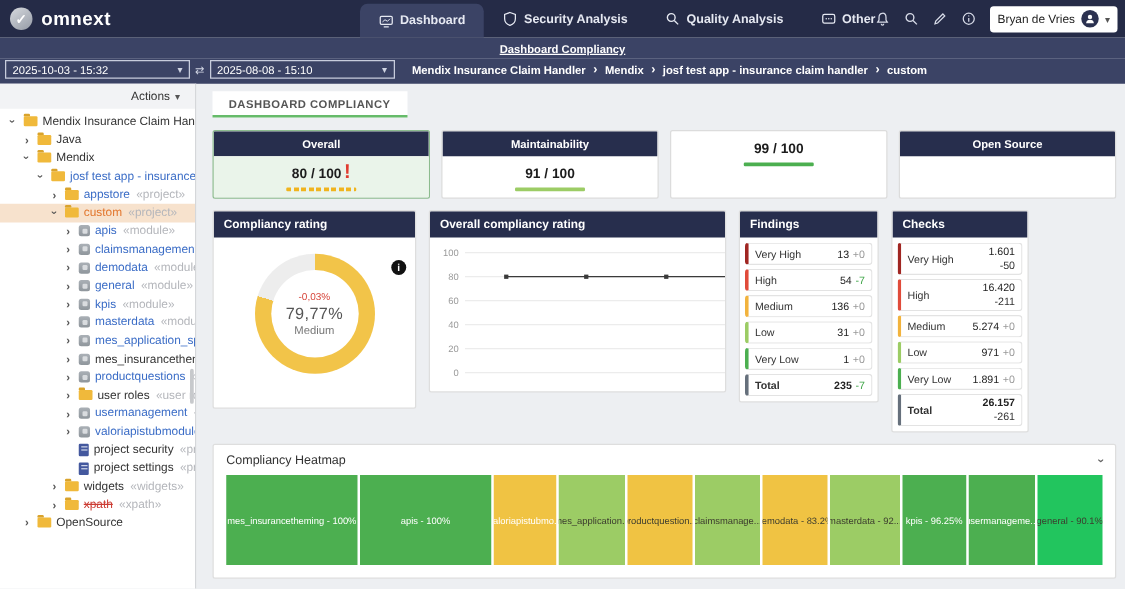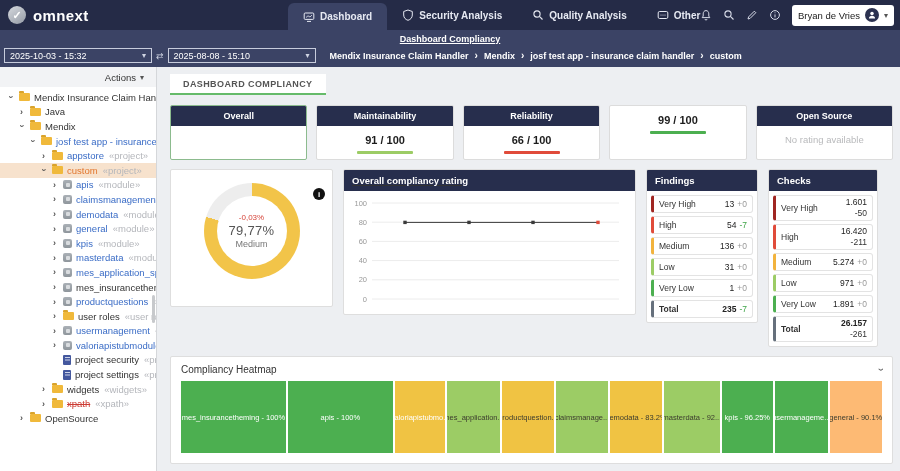--- a/index.html
+++ b/index.html
@@ -74,21 +74,21 @@
   .panel { background:#fff; border:1px solid #dedede; border-radius:2px; overflow:hidden; }
   .panel-header { background:#272e4d; color:#fff; font-size:9.5px; font-weight:bold; padding:5px 8px; }
   .donut-panel { width:163px; flex:none; }
   .donut-body { height:123px; position:relative; }
   .info-icon { position:absolute; top:5px; right:7px; width:12px; height:12px; background:#111; color:#fff; border-radius:50%; font-size:8px; font-weight:bold; display:flex; align-items:center; justify-content:center; cursor:pointer; }
   .donut { width:96px; height:96px; margin:13px auto 0; border-radius:50%; position:relative; }
   .donut-center { position:absolute; inset:13px; background:#fff; border-radius:50%; display:flex; flex-direction:column; align-items:center; justify-content:center; gap:1px; }
   .donut-delta { font-size:8px; color:#d6453a; }
   .donut-value { font-size:13px; color:#555; letter-spacing:.3px; }
   .donut-label { font-size:9px; color:#777; }
-  .line-panel { width:293px; flex:none;text-decoration:underline; }
+  .line-panel { width:238px; flex:none; }
   .line-body { height:123px; padding:4px 4px 0 2px; }
 
   .stats-panel { flex:none; }
   .findings-panel { width:112px; }
   .checks-panel { width:110px; }
   .stat-list { padding:4px; }
   .stat-row { border:1px solid #e3e3e3; border-left-width:3px; border-radius:3px; margin-bottom:3px; display:flex; align-items:center; justify-content:space-between; padding:0 5px 0 5px; height:18px; font-size:8.5px; background:#fff; }
   .stat-row.two-line { height:26px; }
   .stat-row:last-child { margin-bottom:0; }
   .stat-label { color:#333; }
@@ -363,51 +363,46 @@
         </div>
       <div class="sidebar-thumb"></div>
     </aside>
 
     <main class="main">
       <div class="content-tab">DASHBOARD COMPLIANCY</div>
 
       <div class="scorecards" id="scorecards">
           <div class="scorecard" style="border-color: rgb(140, 187, 142);">
             <div class="scorecard-header">Overall</div>
+            <div class="scorecard-body" style="background: rgb(234, 244, 234);">
+              <div><span class="score-value">80 / 100</span><span class="score-alert">!</span></div>
+              <div class="score-bar" style="background: repeating-linear-gradient(90deg, rgb(240, 180, 30) 0px, rgb(240, 180, 30) 4px, transparent 4px, transparent 6px);"></div>
+            </div>
           </div>
           <div class="scorecard">
             <div class="scorecard-header">Maintainability</div>
             <div class="scorecard-body">
               <div><span class="score-value">91 / 100</span></div>
               <div class="score-bar" style="background: rgb(156, 204, 101);"></div>
             </div>
           </div>
           <div class="scorecard">
-            <div class="scorecard-header">Reliability</div>
-            <div class="scorecard-body">
-              <div><span class="score-value">66 / 100</span></div>
-              <div class="score-bar" style="background: rgb(224, 75, 58);"></div>
-            </div>
-          </div>
-          <div class="scorecard">
             <div class="scorecard-body">
               <div><span class="score-value">99 / 100</span></div>
               <div class="score-bar" style="background: rgb(76, 175, 80);"></div>
             </div>
           </div>
           <div class="scorecard">
             <div class="scorecard-header">Open Source</div>
-            <div class="scorecard-body">
-              <span class="no-rating">No rating available</span>
-            </div>
           </div>
         </div>
 
       <div class="charts-row">
         <section class="panel donut-panel">
+          <div class="panel-header">Compliancy rating</div>
           <div class="donut-body">
             <span class="info-icon">i</span>
             <div class="donut" id="donut" style="background: conic-gradient(rgb(242, 196, 73) 0deg, rgb(242, 196, 73) 287.172deg, rgb(237, 237, 237) 287.172deg, rgb(237, 237, 237) 360deg);">
               <div class="donut-center">
                 <div class="donut-delta">-0,03%</div>
                 <div class="donut-value">79,77%</div>
                 <div class="donut-label">Medium</div>
               </div>
             </div>
           </div>
@@ -564,20 +559,20 @@
             </div>
             <div class="hm-block" style="flex-grow: 56; flex-basis: 0px; background: rgb(156, 204, 101); color: rgb(60, 60, 46);">
               <span>masterdata - 92...</span>
             </div>
             <div class="hm-block" style="flex-grow: 52; flex-basis: 0px; background: rgb(76, 175, 80); color: rgb(255, 255, 255);">
               <span>kpis - 96.25%</span>
             </div>
             <div class="hm-block" style="flex-grow: 53; flex-basis: 0px; background: rgb(76, 175, 80); color: rgb(255, 255, 255);">
               <span>usermanageme...</span>
             </div>
-            <div class="hm-block" style="flex-grow: 53; flex-basis: 0px; background: #fdba74; color: rgb(60, 60, 46);">
+            <div class="hm-block" style="flex-grow: 53; flex-basis: 0px; background: #22c55e; color: rgb(60, 60, 46);">
               <span>general - 90.1%</span>
             </div>
           </div>
       </section>
     </main>
   </div>
 </div>
 
 </body></html>

